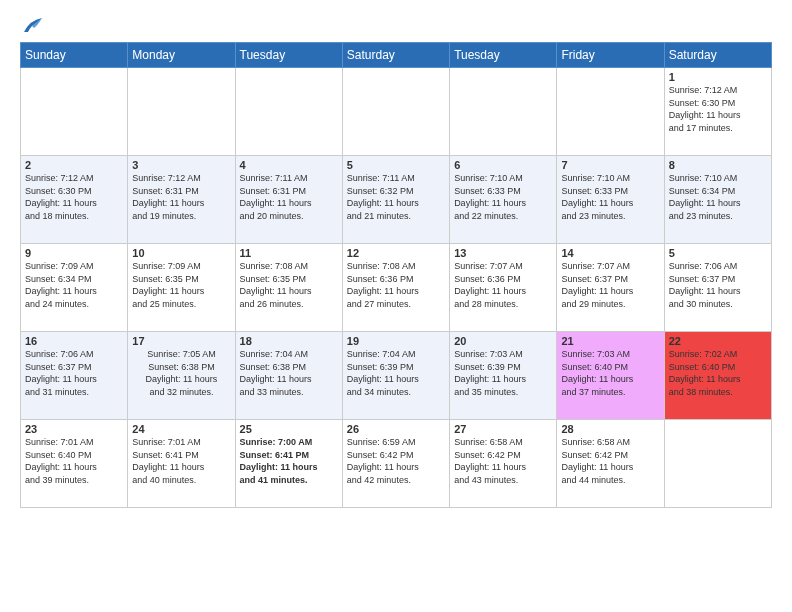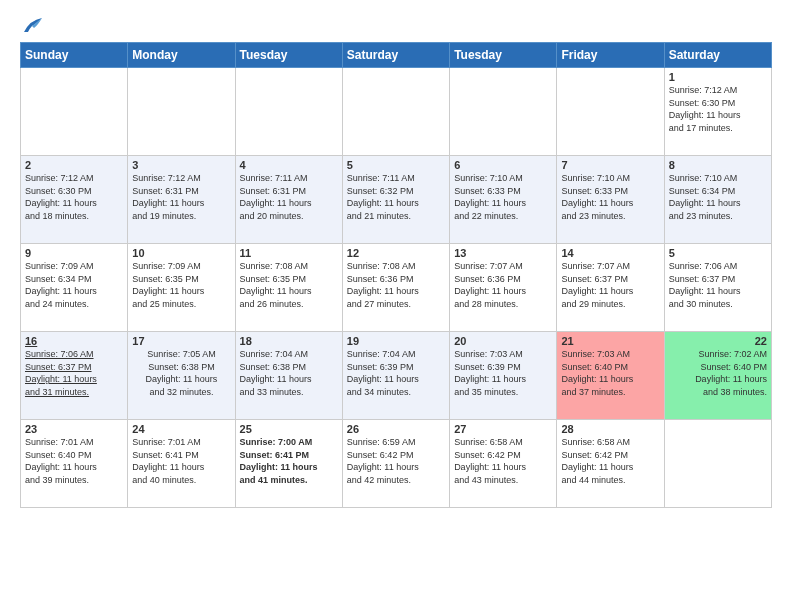--- a/index.html
+++ b/index.html
@@ -55,21 +55,21 @@
     }
     .calendar {
       width: 100%;
       border-collapse: collapse;
       table-layout: fixed;
     }
     .calendar th {
       background: #2a6db5;
       color: #fff;
       font-size: 12px;
-      font-weight: bold;
+      font-weight: normal;
       padding: 5px 4px;
       text-align: left;
       border: 1px solid #5590c9;
     }
     .calendar td {
       vertical-align: top;
       border: 1px solid #ccc;
       padding: 3px 4px;
       height: 88px;
       font-size: 9.5px;
@@ -239,21 +239,21 @@
           </td>
           <td>
             <span class="day-num">5</span>
             <div class="day-info" style="white-space: pre-line;">Sunrise: 7:06 AM
 Sunset: 6:37 PM
 Daylight: 11 hours
 and 30 minutes.</div>
           </td>
         </tr>
         <tr>
-          <td style="background: rgb(238, 242, 250); text-decoration: underline;">
+          <td style="background: rgb(238, 242, 250);">
             <span class="day-num">16</span>
             <div class="day-info" style="white-space: pre-line;">Sunrise: 7:06 AM
 Sunset: 6:37 PM
 Daylight: 11 hours
 and 31 minutes.</div>
           </td>
           <td style="background: rgb(238, 242, 250);">
             <span class="day-num">17</span>
             <div class="day-info" style="white-space: pre-line; text-align: center;">Sunrise: 7:05 AM
 Sunset: 6:38 PM
@@ -274,28 +274,28 @@
 Daylight: 11 hours
 and 34 minutes.</div>
           </td>
           <td style="background: rgb(238, 242, 250);">
             <span class="day-num">20</span>
             <div class="day-info" style="white-space: pre-line;">Sunrise: 7:03 AM
 Sunset: 6:39 PM
 Daylight: 11 hours
 and 35 minutes.</div>
           </td>
-          <td style="background: #fca5a5;">
+          <td style="background: #f0abfc;">
             <span class="day-num">21</span>
             <div class="day-info" style="white-space: pre-line;">Sunrise: 7:03 AM
 Sunset: 6:40 PM
 Daylight: 11 hours
 and 37 minutes.</div>
           </td>
-          <td style="background: #86efac; text-align: right;">
+          <td style="background: #ef4444;">
             <span class="day-num">22</span>
             <div class="day-info" style="white-space: pre-line;">Sunrise: 7:02 AM
 Sunset: 6:40 PM
 Daylight: 11 hours
 and 38 minutes.</div>
           </td>
         </tr>
         <tr>
           <td>
             <span class="day-num">23</span>

